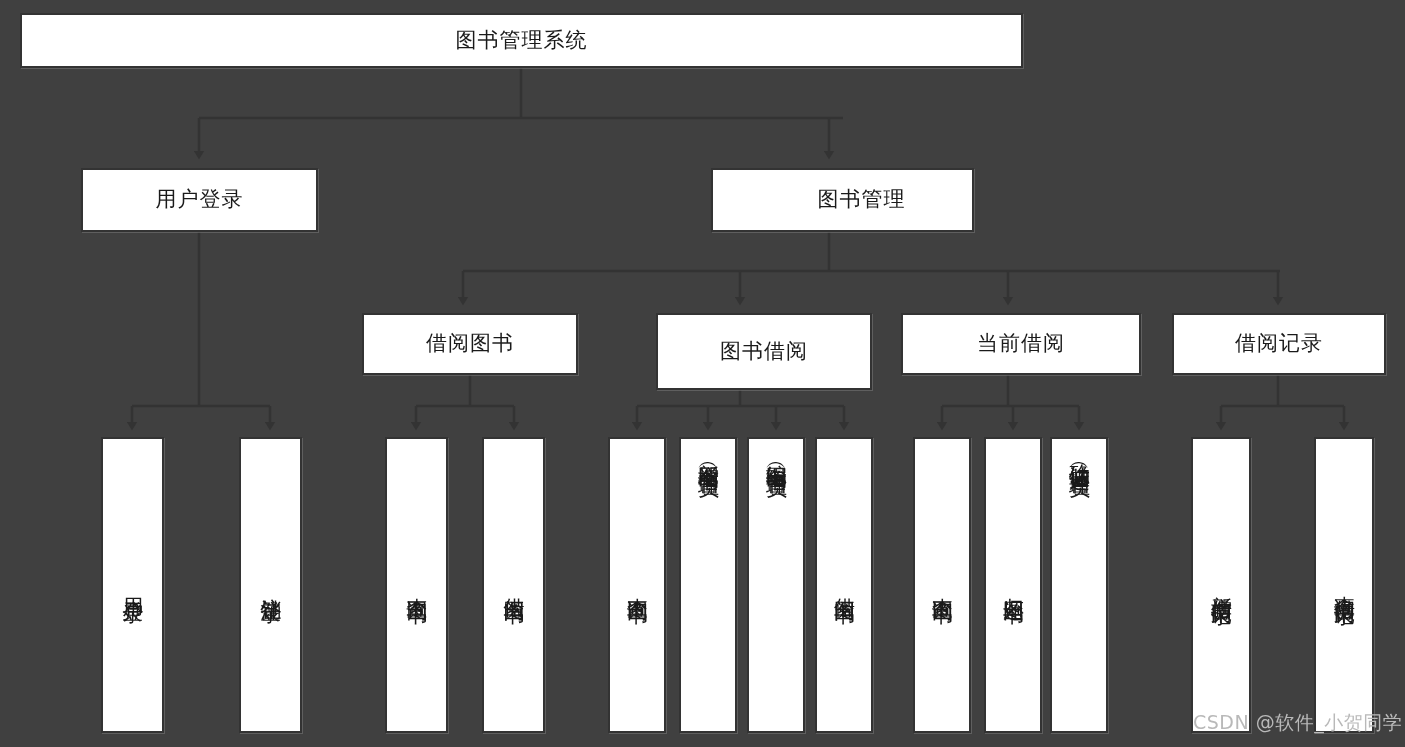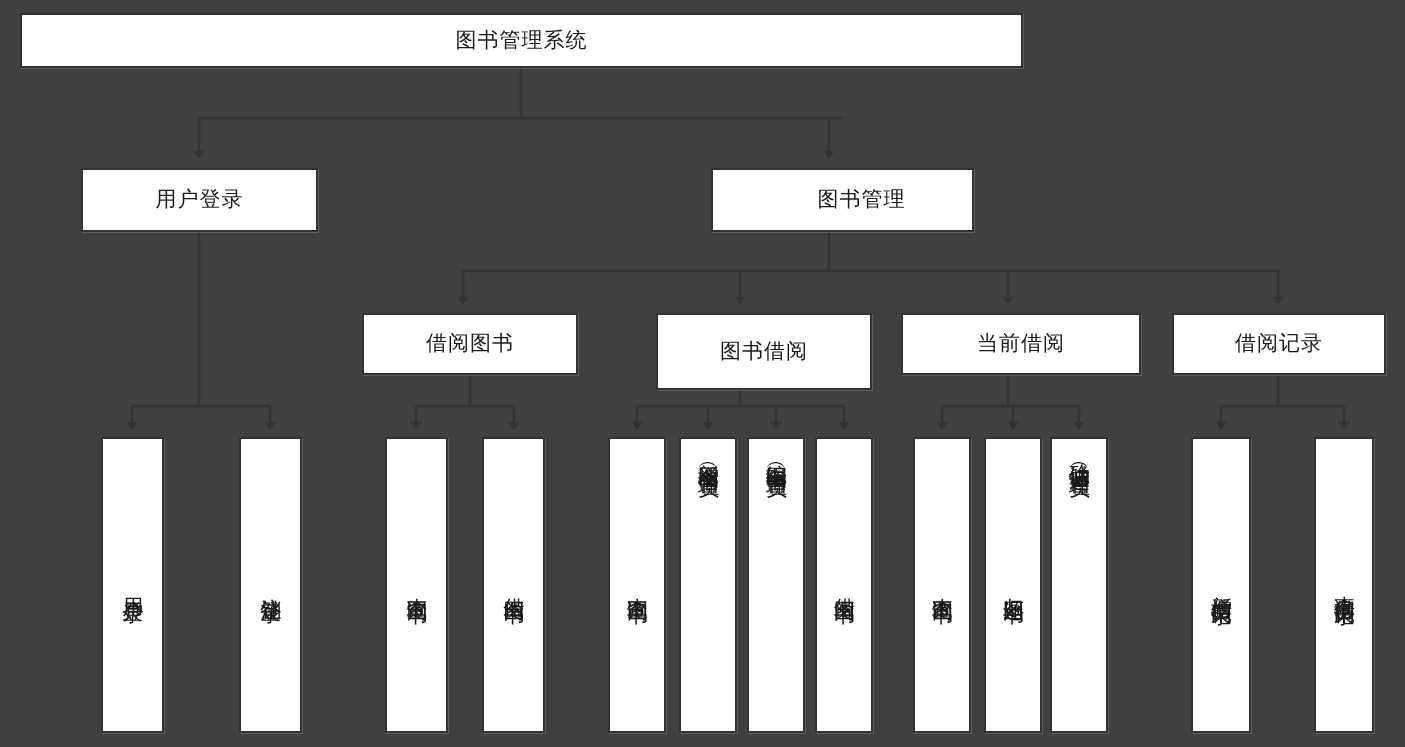--- a/index.html
+++ b/index.html
@@ -201,14 +201,15 @@
     <span class="node-label">确认归还（管理员）</span>
   </div>
 
   <div class="node vertical tall-text" style="left:1191px; top:437px; width:60px; height:296px;">
     <span class="node-label">新增借阅记录</span>
   </div>
   <div class="node vertical tall-text" style="left:1314px; top:437px; width:60px; height:296px;">
     <span class="node-label">查询借阅记录</span>
   </div>
 
+  <div id="watermark" style="left:1193px; top:710px;">CSDN @软件_小贺同学</div>
 
 </div>
 
 </body></html>

